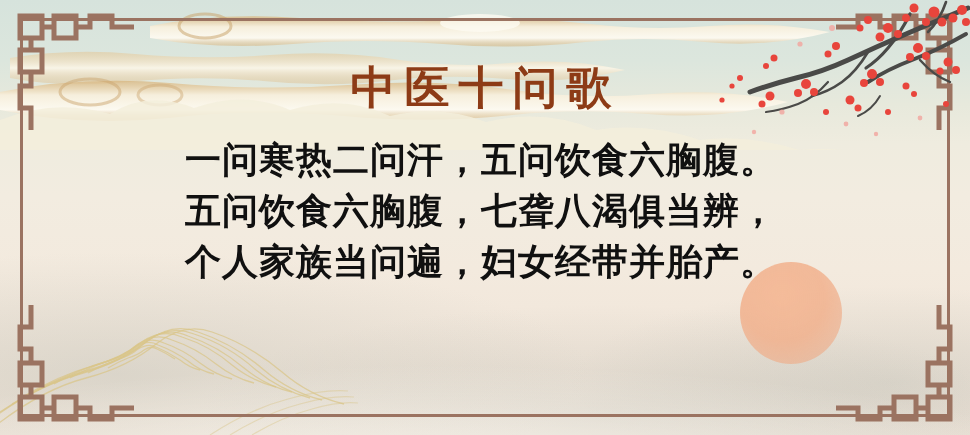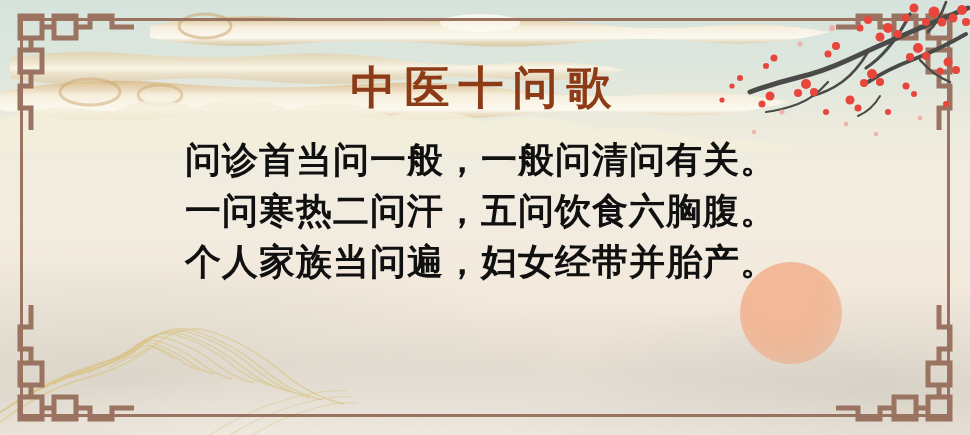--- a/index.html
+++ b/index.html
@@ -315,20 +315,20 @@
         <circle cx="44" cy="132" r="2.2"></circle>
       <circle cx="166" cy="134" r="2.2"></circle>
     </g>
   </svg>
 
   <div class="content">
 
     <h1 class="title">中医十问歌</h1>
 
     <div class="verse">
-      <div class="verse-line">问诊首当问一般，一般问清问有关。</div>
       <div class="verse-line">一问寒热二问汗，五问饮食六胸腹。</div>
+      <div class="verse-line">五问饮食六胸腹，七聋八渴俱当辨，</div>
       <div class="verse-line">个人家族当问遍，妇女经带并胎产。</div>
     </div>
 
   </div>
 
 </div>
 
 </body></html>

